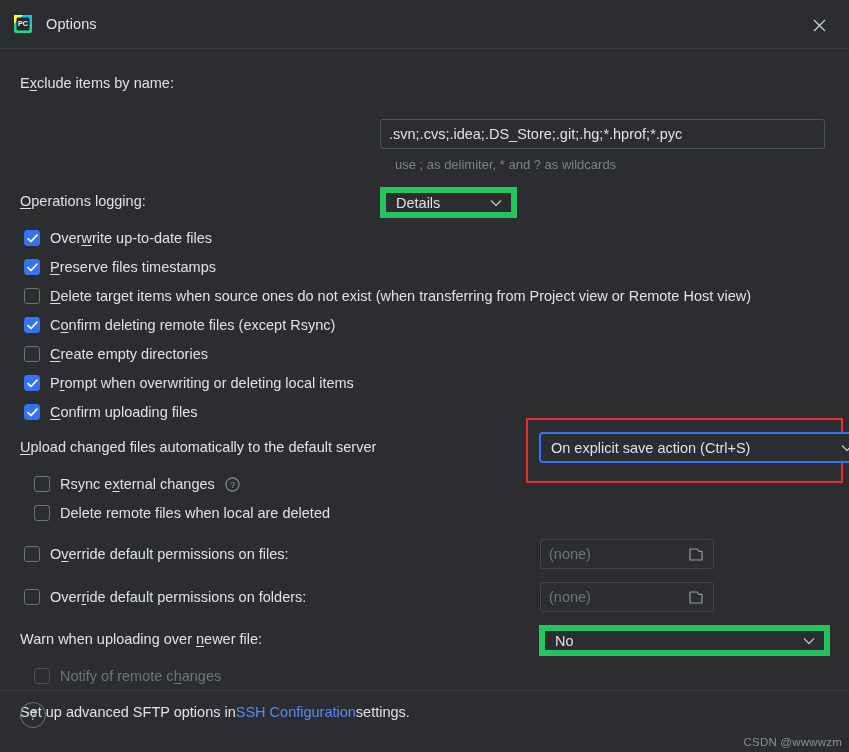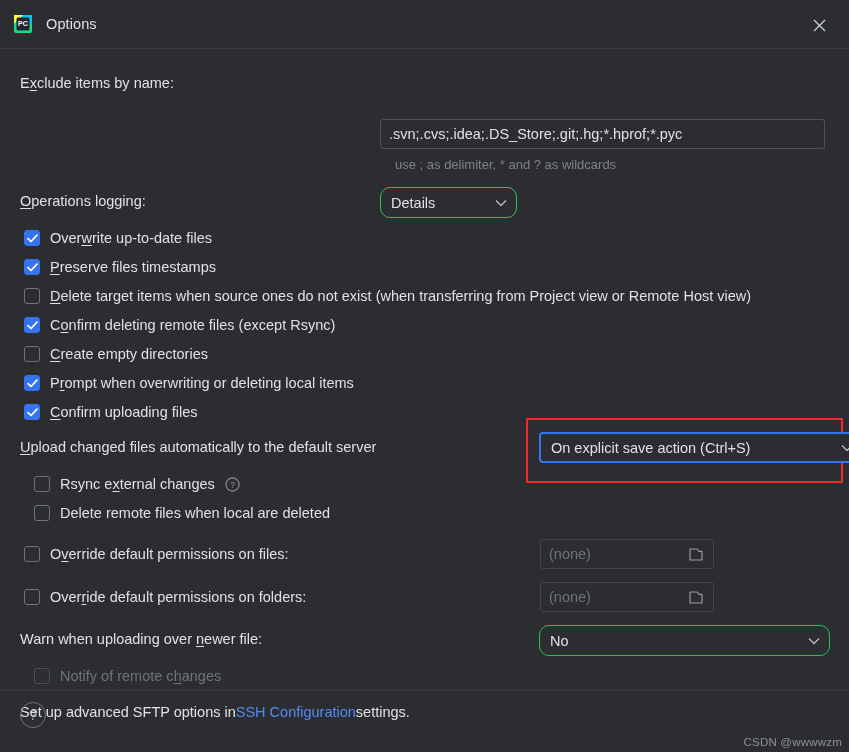--- a/index.html
+++ b/index.html
@@ -98,22 +98,22 @@
 
   .browse-ic {
     width: 18px; height: 18px;
     display:flex; align-items:center; justify-content:center;
     cursor: pointer;
   }
 
   
   .combo {
     background: #2b2d30;
-    border: 1px solid #22c55e;
-    border-radius: 10px;
+    border: 6px solid #22c55e;
+    border-radius: 0;
     height: 31px;
     display: flex;
     align-items: center;
     justify-content: space-between;
     padding: 0 9px 0 10px;
     font-size: 14.5px;
     color: #dfe1e5;
     cursor: pointer;
     white-space: nowrap;
   }

